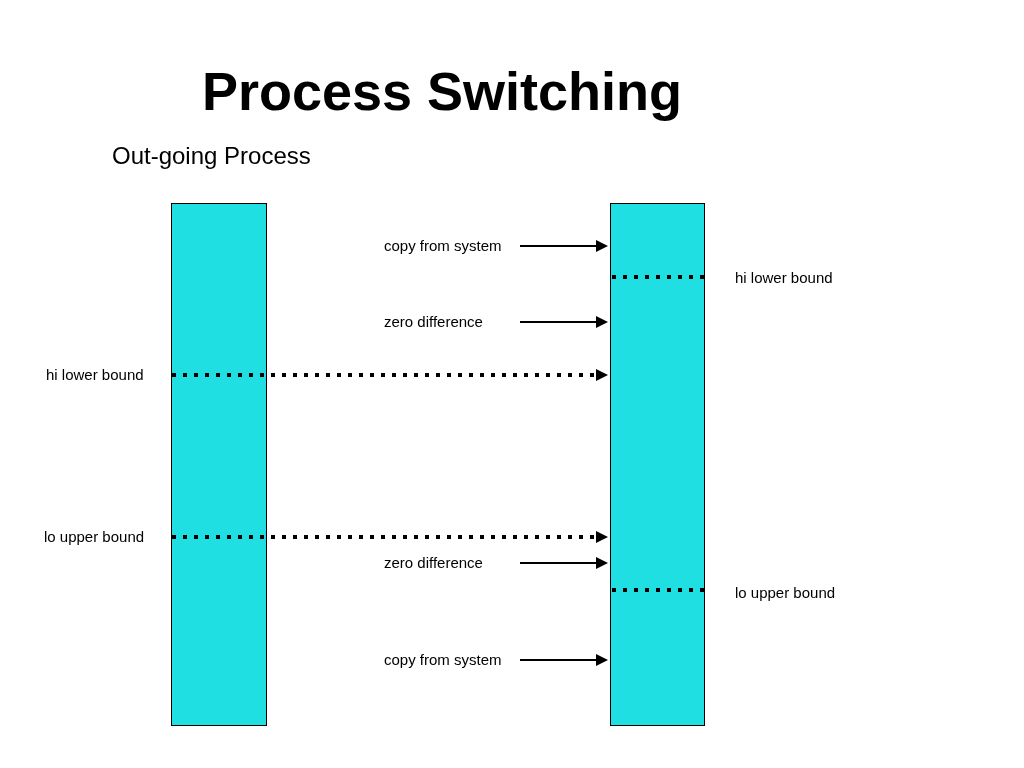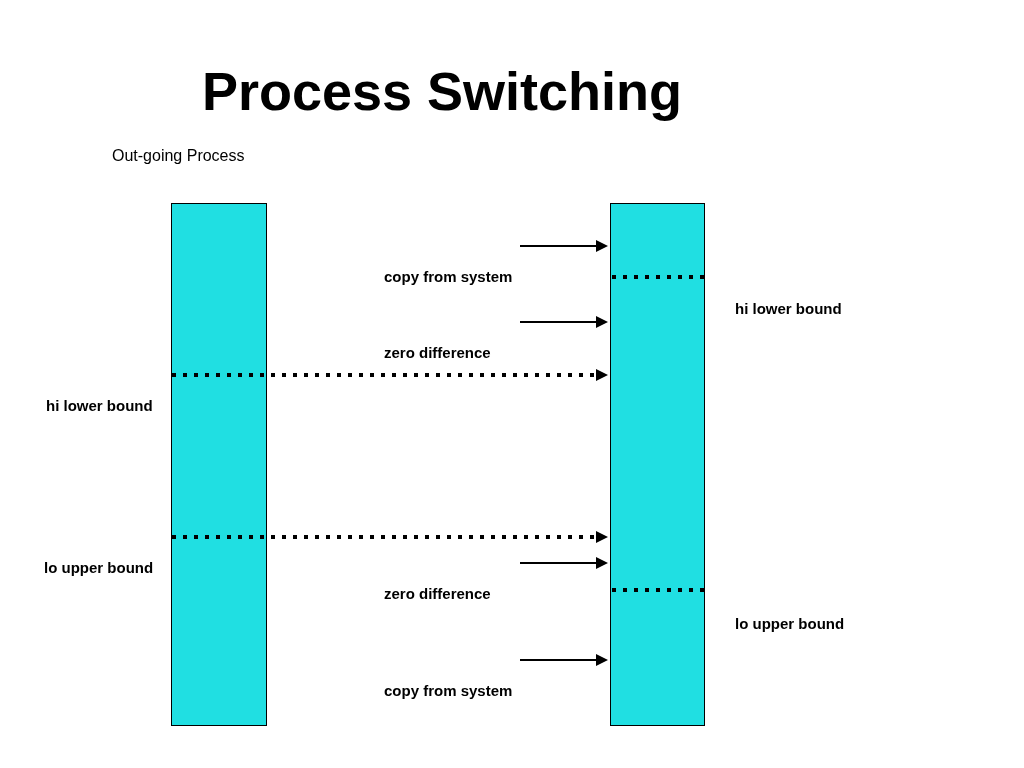--- a/index.html
+++ b/index.html
@@ -36,21 +36,21 @@
     font-size: 54px;
     font-weight: bold;
     letter-spacing: 0px;
     line-height: 66px;
     white-space: nowrap;
   }
 
   
   .col-heading {
     position: absolute;
-    font-size: 16px;
+    font-size: 24px;
     font-weight: normal;
     line-height: 24px;
     white-space: nowrap;
   }
   #heading-out  { left: 112px; top: 144px; }
   #heading-in   { left: 599px; top: 144px; }
 
   
   .mem-block {
     position: absolute;
@@ -109,22 +109,21 @@
   #head-cross-lo  { left: 596px; top: 531px; }
   #head-zero-bot  { left: 596px; top: 557px; }
   #head-copy-bot  { left: 596px; top: 654px; }
 
   
   .label {
     position: absolute;
     font-size: 15px;
     line-height: 18px;
     white-space: nowrap;
-    font-weight: bold;
-    margin-top: 31px;
+    font-weight: normal;
   }
 
   #label-copy-top      { left: 384px; top: 237px; }
   #label-zero-top      { left: 384px; top: 313px; }
   #label-zero-bot      { left: 384px; top: 554px; }
   #label-copy-bot      { left: 384px; top: 651px; }
 
   #label-out-hi { left: 46px;  top: 366px; }
   #label-out-lo { left: 44px;  top: 528px; }
 

